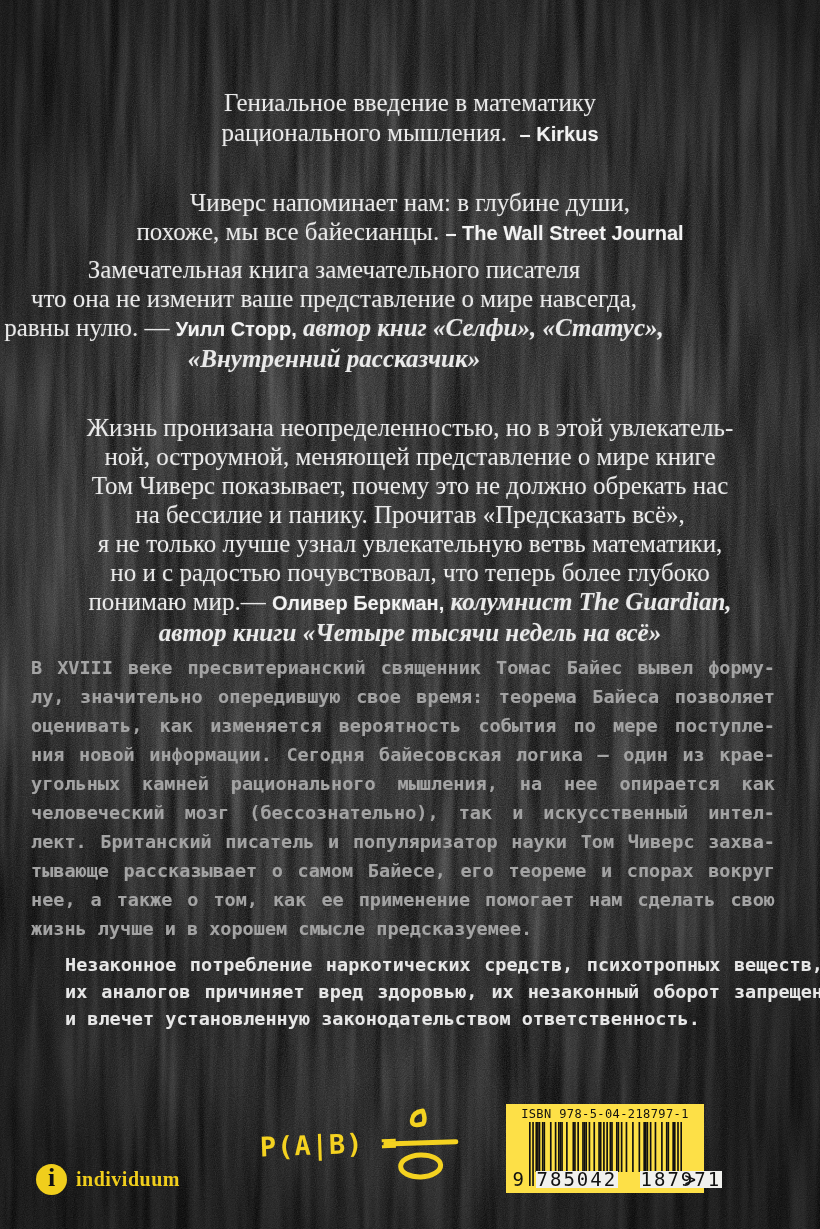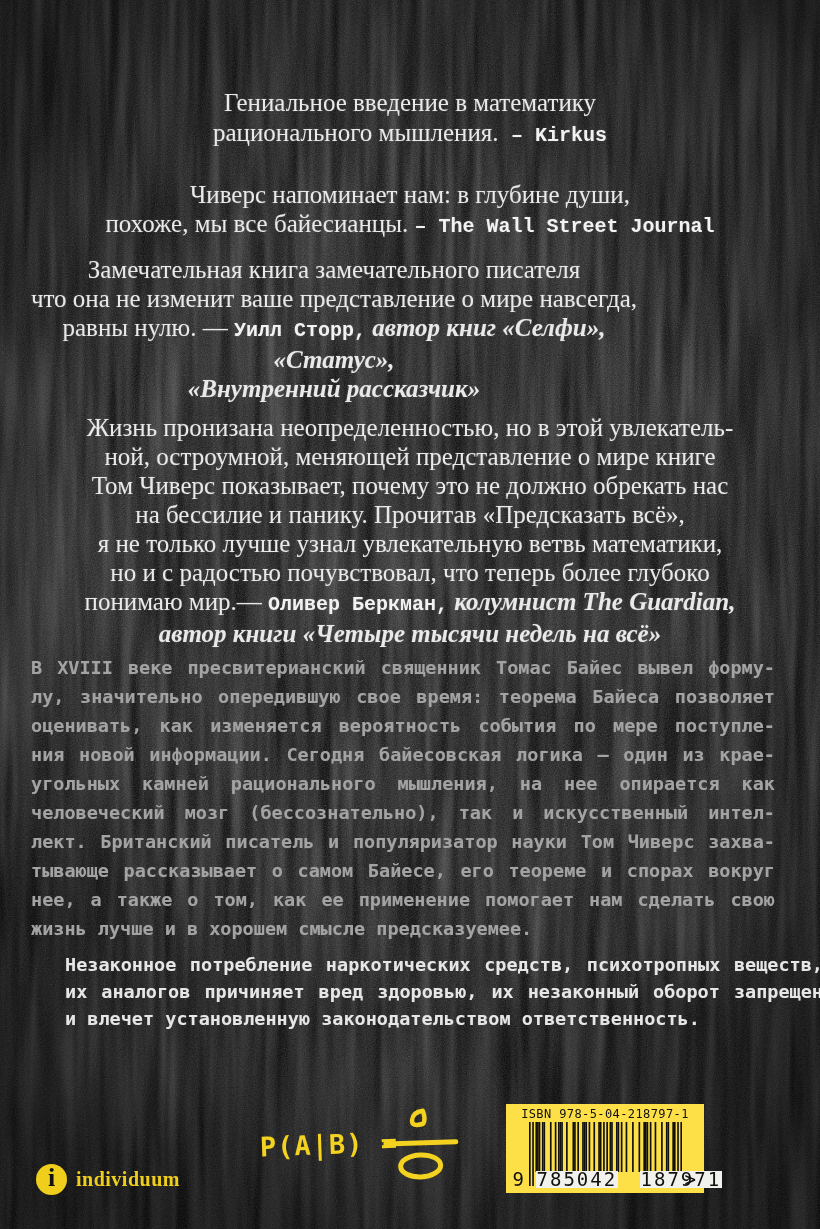--- a/index.html
+++ b/index.html
@@ -15,21 +15,21 @@
     pointer-events:none;
   }
   .block { position:absolute; }
   .q {
     font-family:"Liberation Serif", serif;
     font-size:25px; line-height:29px; color:#e9e9e9; text-align:center;
     text-shadow:0 0 2px rgba(255,255,255,0.18);
   }
   .q1 { line-height:30px; }
   .mono-attr {
-    font-family:Liberation Mono, monospace;
+    font-family:Liberation Sans, sans-serif;
     font-weight:700; font-size:20px; color:#f2f2f2;
   }
   .ital { font-style:italic; font-weight:700; }
   .mono-block {
     font-family:"DejaVu Sans Mono", monospace; font-weight:700;
     font-size:18.5px; text-shadow:0 0 1px rgba(255,255,255,0.15);
   }
   .annotation { color:#a3a3a3; line-height:29px; width:744px; }
   .annotation > div > div { text-align:justify; text-align-last:justify; }
   .annotation > div > div:last-child { text-align-last:left; }
@@ -102,21 +102,21 @@
   <rect x="0" y="0" width="820" height="1229" filter="url(#streaks)" opacity="0.35"></rect>
   <rect x="0" y="0" width="820" height="1229" filter="url(#grain)" opacity="0.30"></rect>
 </svg>
 <div class="vignette"></div>
 
 <div class="block q q1" style="left:0; top:88px; width:820px;">
   <div>Гениальное введение в математику</div>
   <div><span>рационального мышления.</span>&nbsp; <span class="mono-attr">– Kirkus</span></div>
 </div>
 
-<div class="block q" style="left:0; top:180px; width:820px;">
+<div class="block q" style="left:0; top:188px; width:820px;">
   <div>Чиверс напоминает нам: в глубине души,</div>
   <div><span>похоже, мы все байесианцы.</span> <span class="mono-attr">– The Wall Street Journal</span></div>
 </div>
 
 <div class="block q" style="left:0; top:255px; width:668px;">
   <div>
       <div>Замечательная книга замечательного писателя</div>
       <div>что она не изменит ваше представление о мире навсегда,</div>
     </div>
   <div><span>равны нулю. — </span><span class="mono-attr">Уилл Сторр,</span><span class="ital"> автор книг «Селфи», «Статус»,</span></div>

